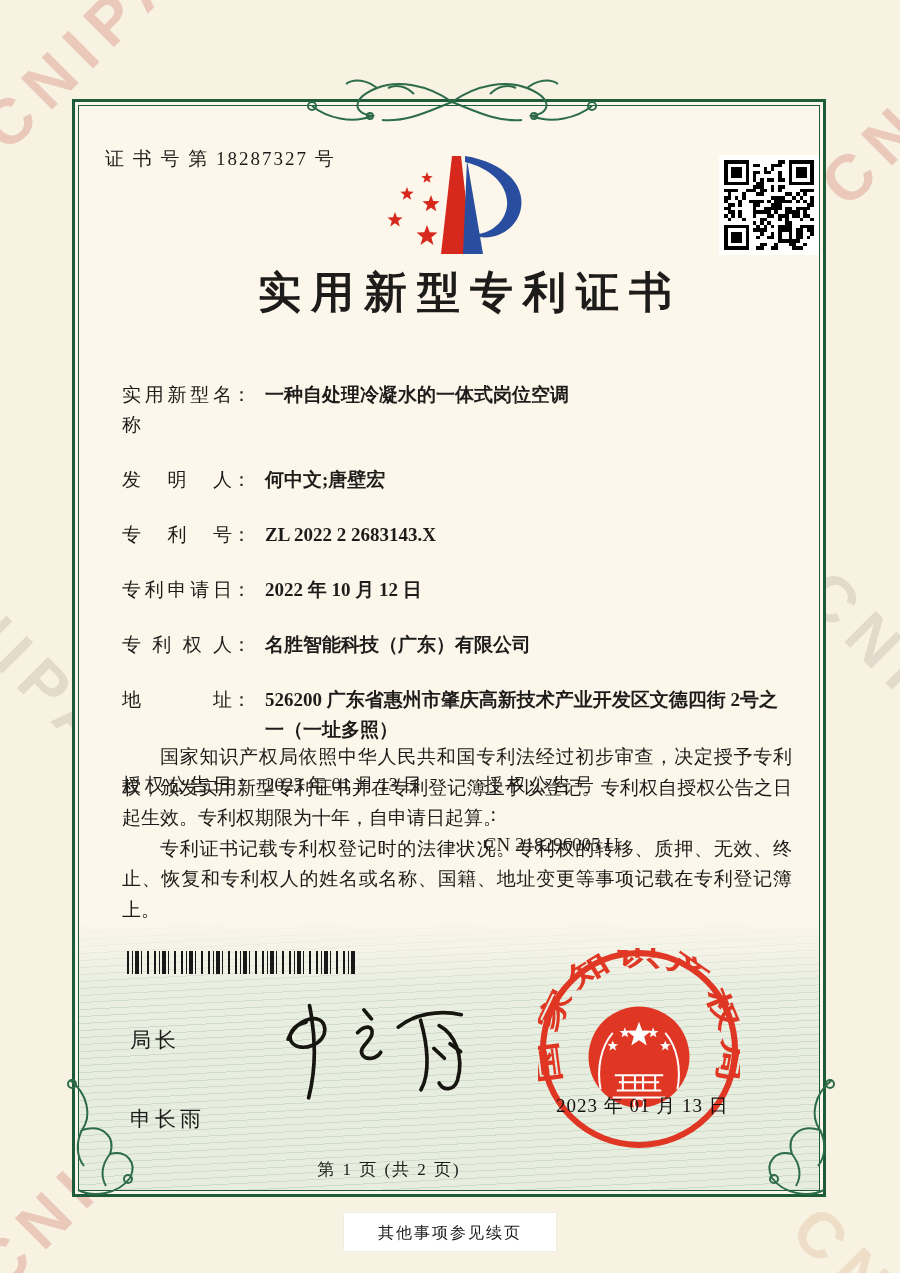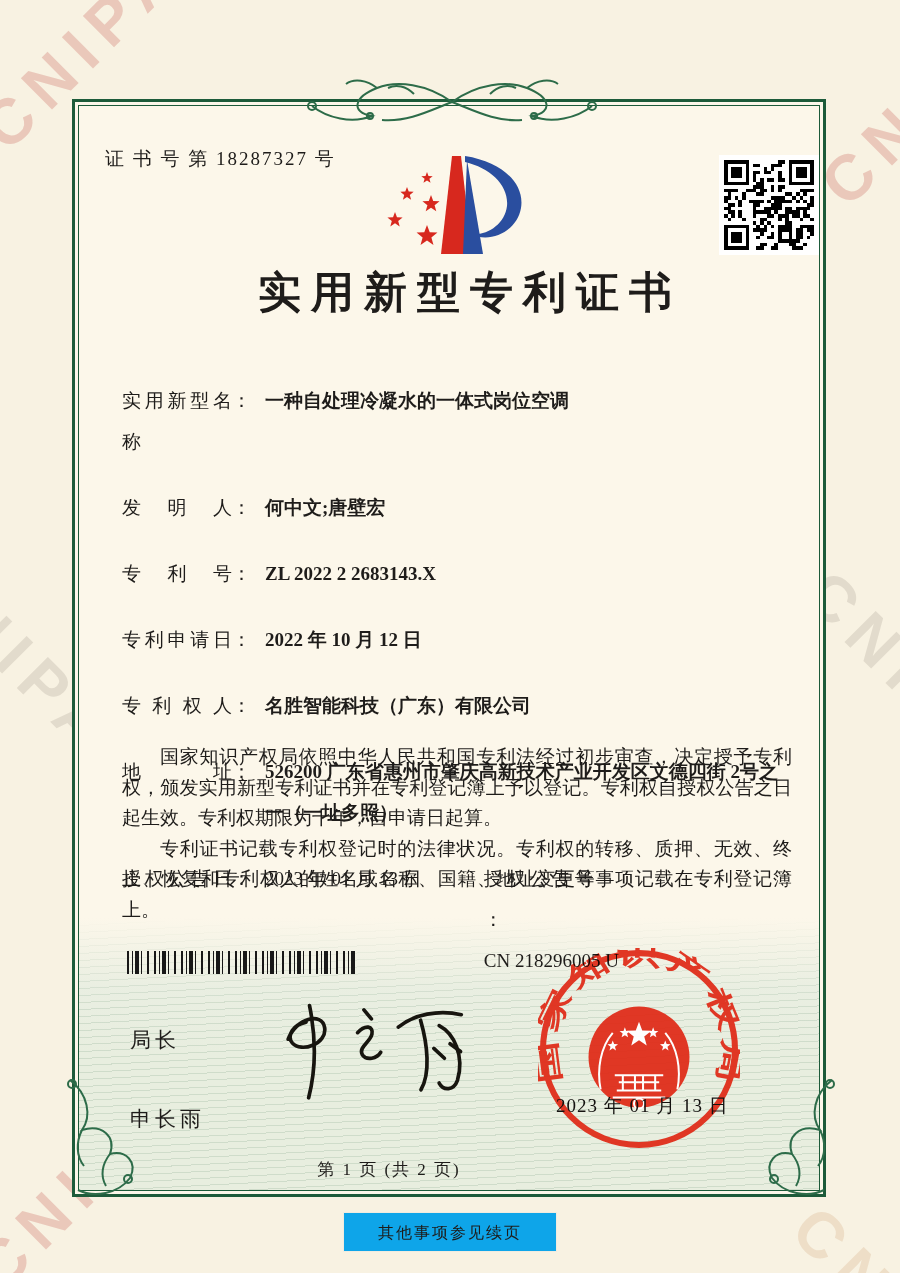--- a/index.html
+++ b/index.html
@@ -41,21 +41,21 @@
 
   
   .content { position:absolute; inset:0; z-index:3; }
   .certno { position:absolute; left:105px; top:146px; font-size:19px; letter-spacing:2px;text-align:center; }
   .logo { position:absolute; left:375px; top:152px; }
   .qr { position:absolute; left:719px; top:155px; width:100px; height:100px; background:#fff; padding:5px; }
   .title { position:absolute; left:0; right:0; top:264px; text-align:center; font-size:43px;
            font-weight:bold; letter-spacing:10px;padding-left:40px; }
 
   .fields { position:absolute; left:122px; top:380px; width:672px; font-size:19px; }
-  .frow { display:flex; margin-bottom:25px; line-height:41px; }
+  .frow { display:flex; margin-bottom:25px; line-height:30px; }
   .flabel { display:inline-block; width:110px; text-align:justify; text-align-last:justify; flex:none; }
   .fcolon { flex:none; margin-right:14px; }
   .fvalue { flex:1;font-weight:bold; }
   .grant-row { display:flex; gap:0; }
   .grant-row .pair { display:flex; }
   .grant-row .pair + .pair { margin-left:62px;flex-direction:column; }
   .grant-row .glabel { display:inline-block; width:110px; text-align:justify; text-align-last:justify; }
 
   .paras { position:absolute; left:122px; top:742px; width:670px; font-size:19px; line-height:30.5px;
            text-align:justify; }
@@ -72,21 +72,21 @@
 
   .seal { position:absolute; left:538px; top:948px; width:202px; height:202px; opacity:.94;
           mix-blend-mode:multiply; }
   .seal-date { position:absolute; left:556px; top:1093px; width:180px; font-size:19px;
                letter-spacing:1px; color:#141210; }
 
   .pageinfo { position:absolute; left:72px; width:634px; top:1158px; text-align:center;
               font-size:17px; letter-spacing:2px; }
 
   .footer-note { position:absolute; left:0; right:0; top:1212px; margin:0 auto; width:214px; height:40px;
-                 background:#0ea5e9; border:1px solid #f0ece0; line-height:40px; text-align:center;
+                 background:#ffffff; border:1px solid #f0ece0; line-height:40px; text-align:center;
                  font-size:16px; letter-spacing:2px; }
 </style>
 </head>
 <body>
 
 <div class="page">
 
   <div class="wm wm-pink wm-tl">CNIPA</div>
   <div class="wm wm-pink wm-tr">CNIPA</div>
   <div class="wm wm-gray wm-mr">CNIPA</div>

